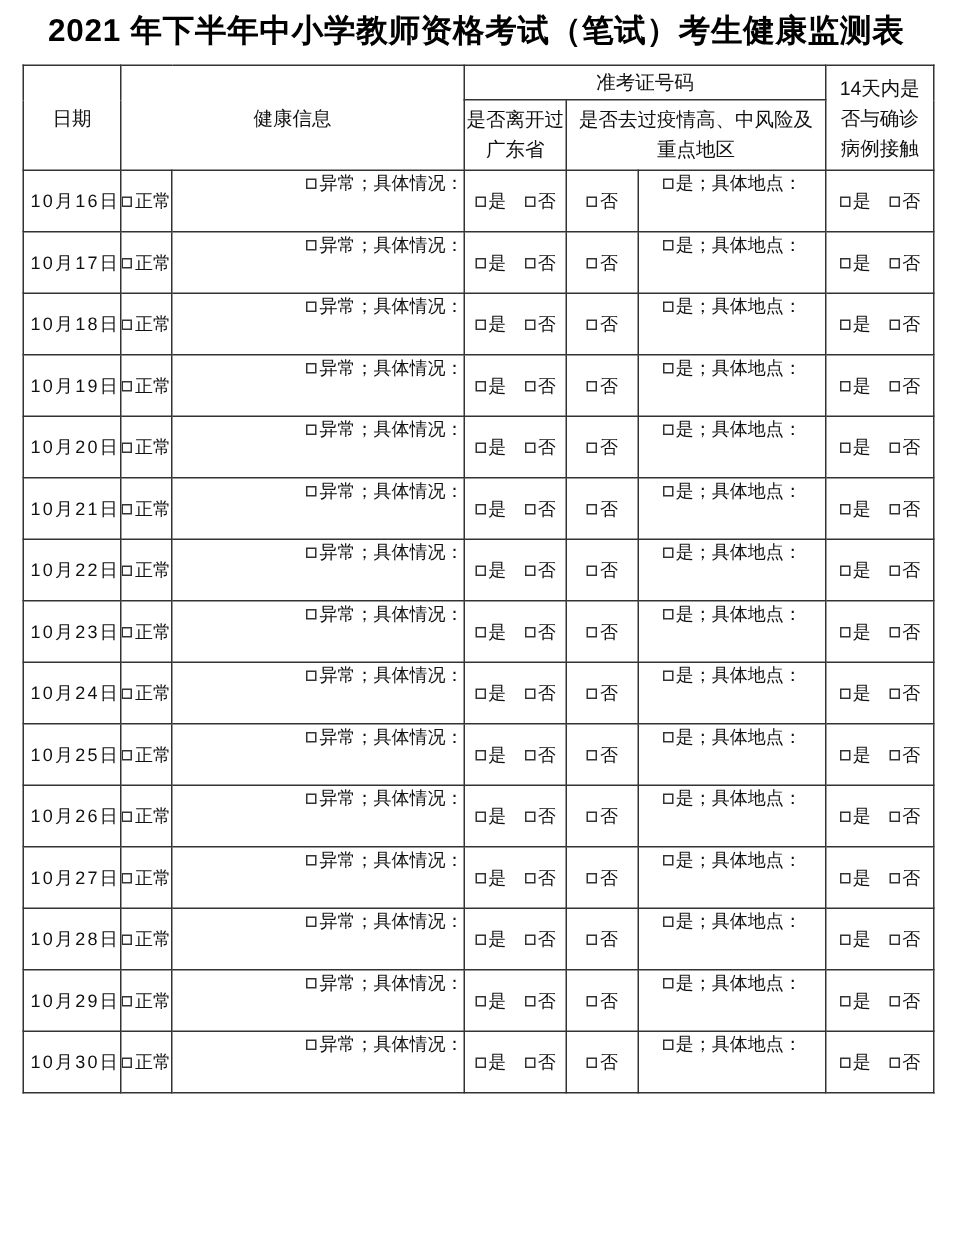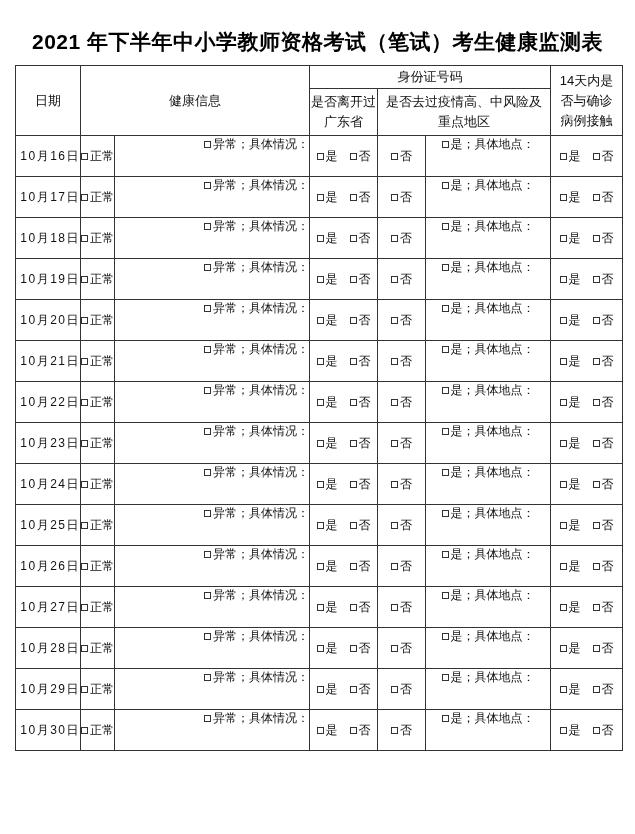--- a/index.html
+++ b/index.html
@@ -6,21 +6,21 @@
   .page {
     position: relative;
     width: 635px;
     height: 834px;
     background: #ffffff;
     color: #1a1a1a;
     font-family: "Liberation Sans", "DejaVu Sans", sans-serif;
     overflow: hidden;
   }
   .title {
-    padding-top: 28px;
+    padding-top: 6px;
     text-align: center;
     font-size: 21px;
     font-weight: 700;
     color: #000;
     letter-spacing: 0.5px;
   }
   .info { margin: 25px 0 0 10px; font-size: 14px; color: #111; }
   .info-line { height: 20px; margin-bottom: 14px; white-space: nowrap; }
   .fill {
     display: inline-block;
@@ -96,21 +96,21 @@
         <col style="width:195px">
       <col style="width:68px">
         <col style="width:48px">
         <col style="width:125px">
       <col style="width:72px">
     </colgroup>
     <thead>
       <tr class="hdr-top">
         <th rowspan="2">日期</th>
         <th rowspan="2" colspan="2">健康信息</th>
-        <th colspan="3">身份证号码</th>
+        <th colspan="3">准考证号码</th>
         <th rowspan="2" class="h-contact">14天内是
 否与确诊
 病例接触</th>
       </tr>
       <tr class="hdr-sub">
         <th>是否离开过
 广东省</th>
         <th colspan="2">是否去过疫情高、中风险及
 重点地区</th>
       </tr>

